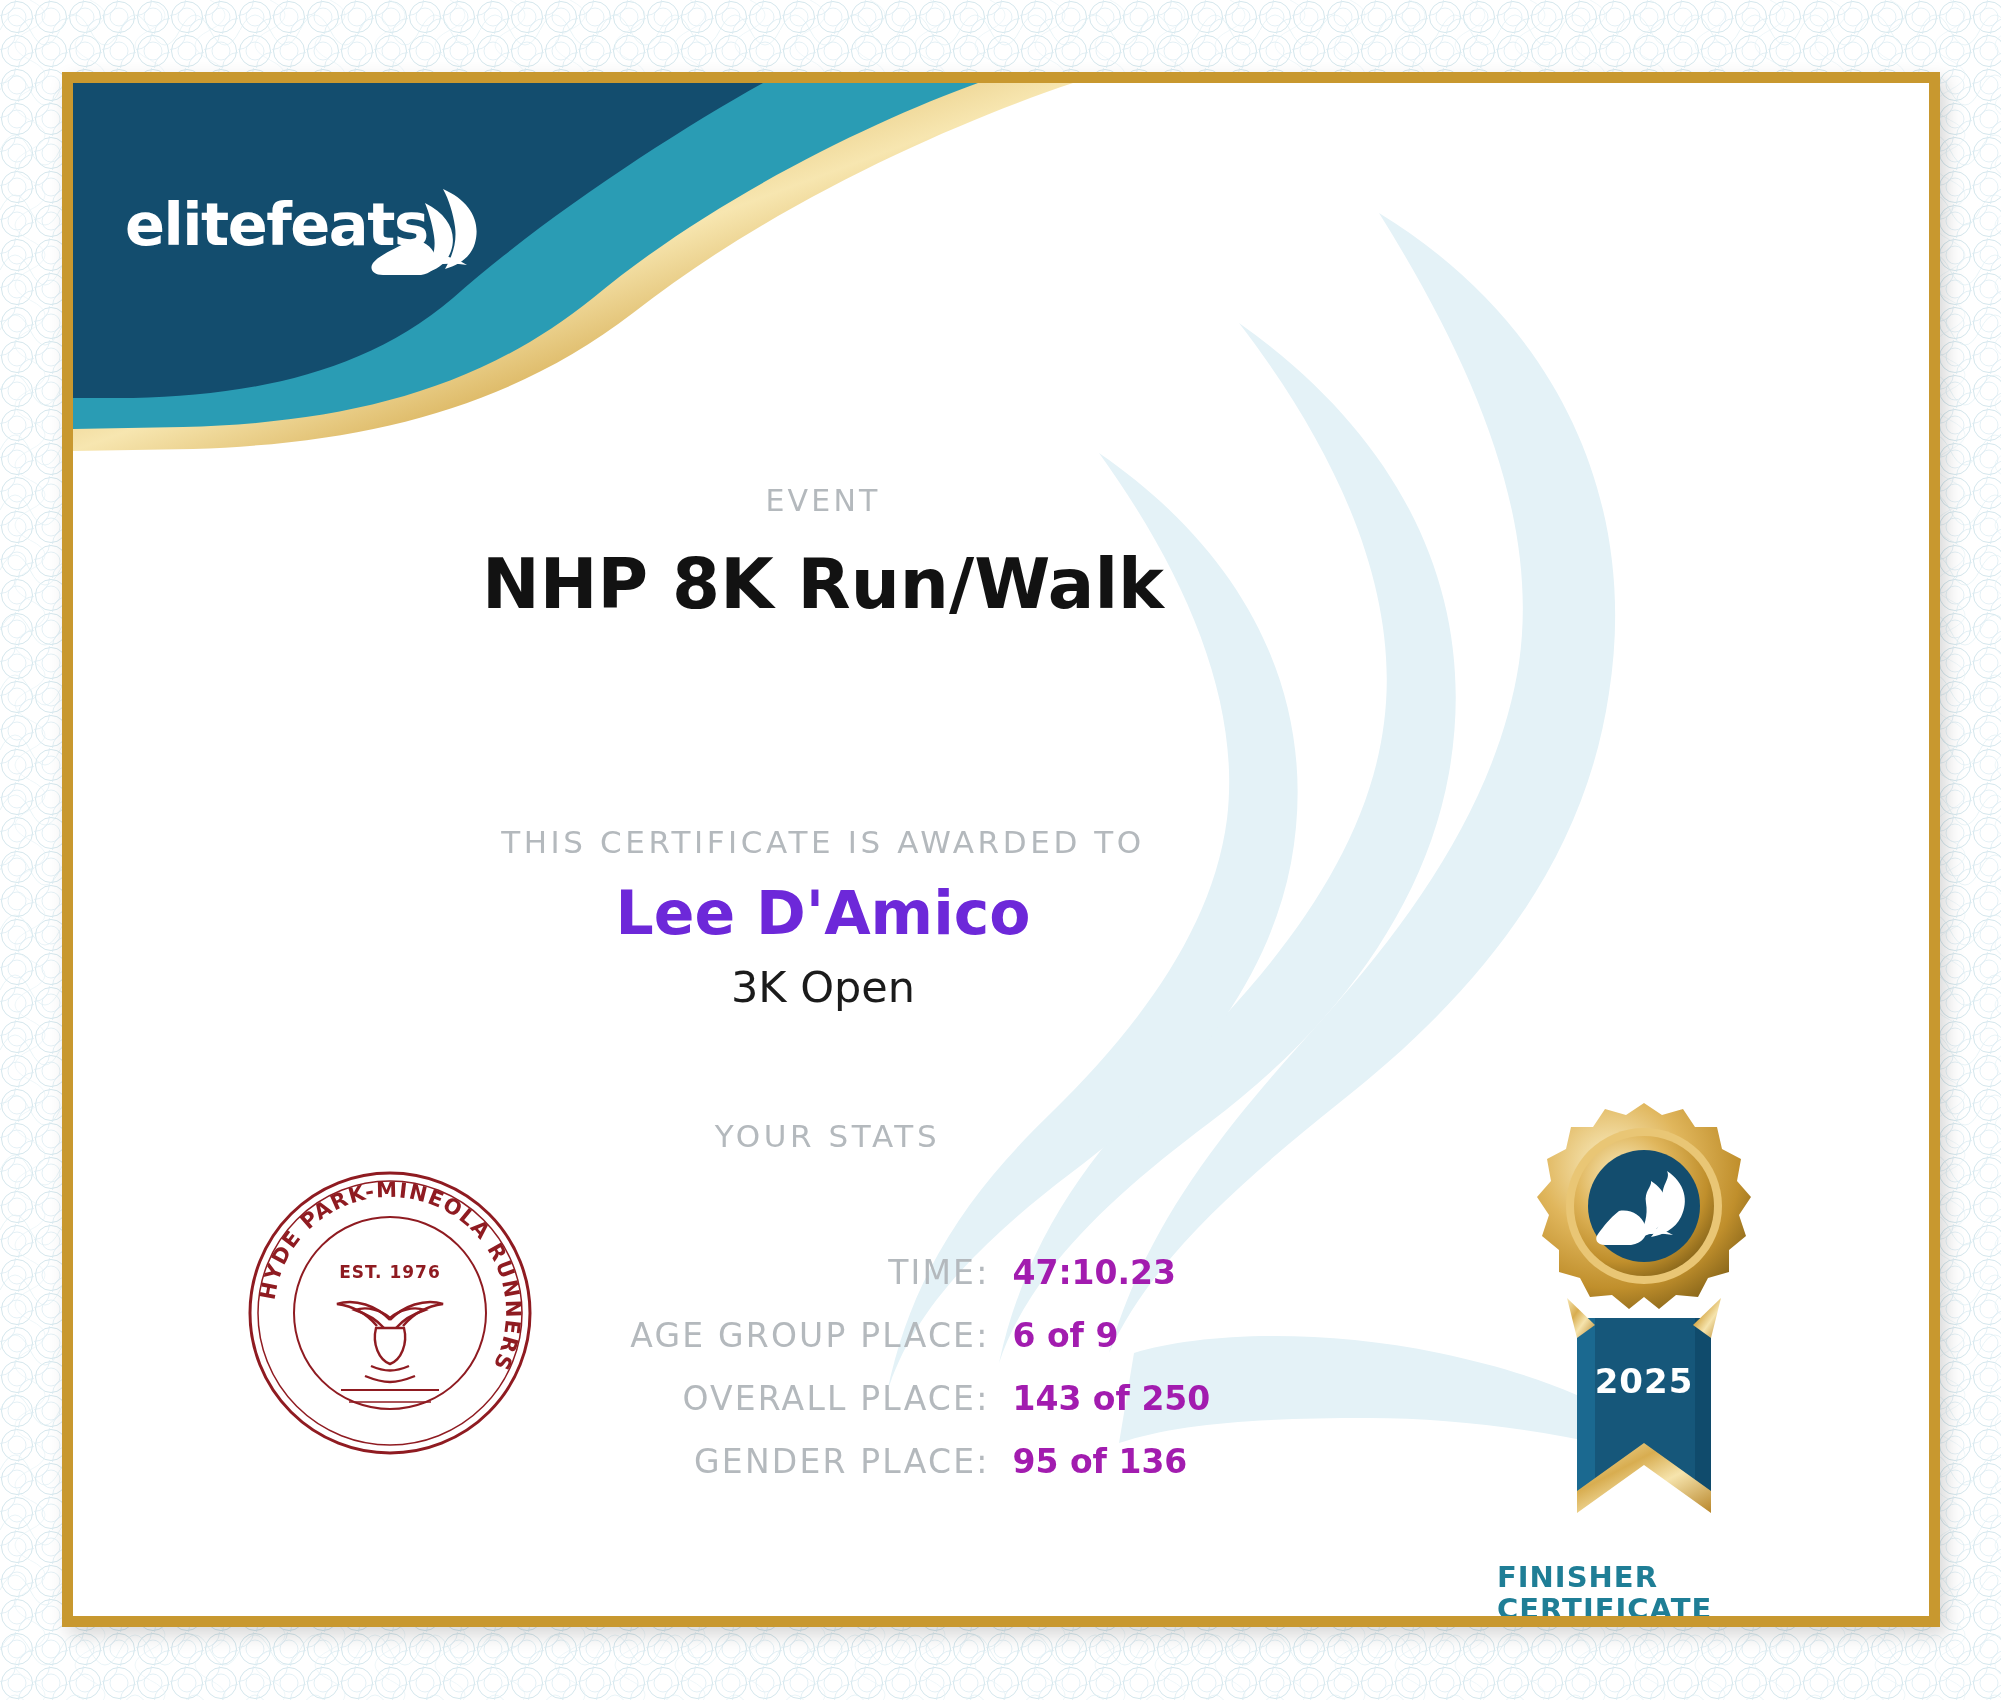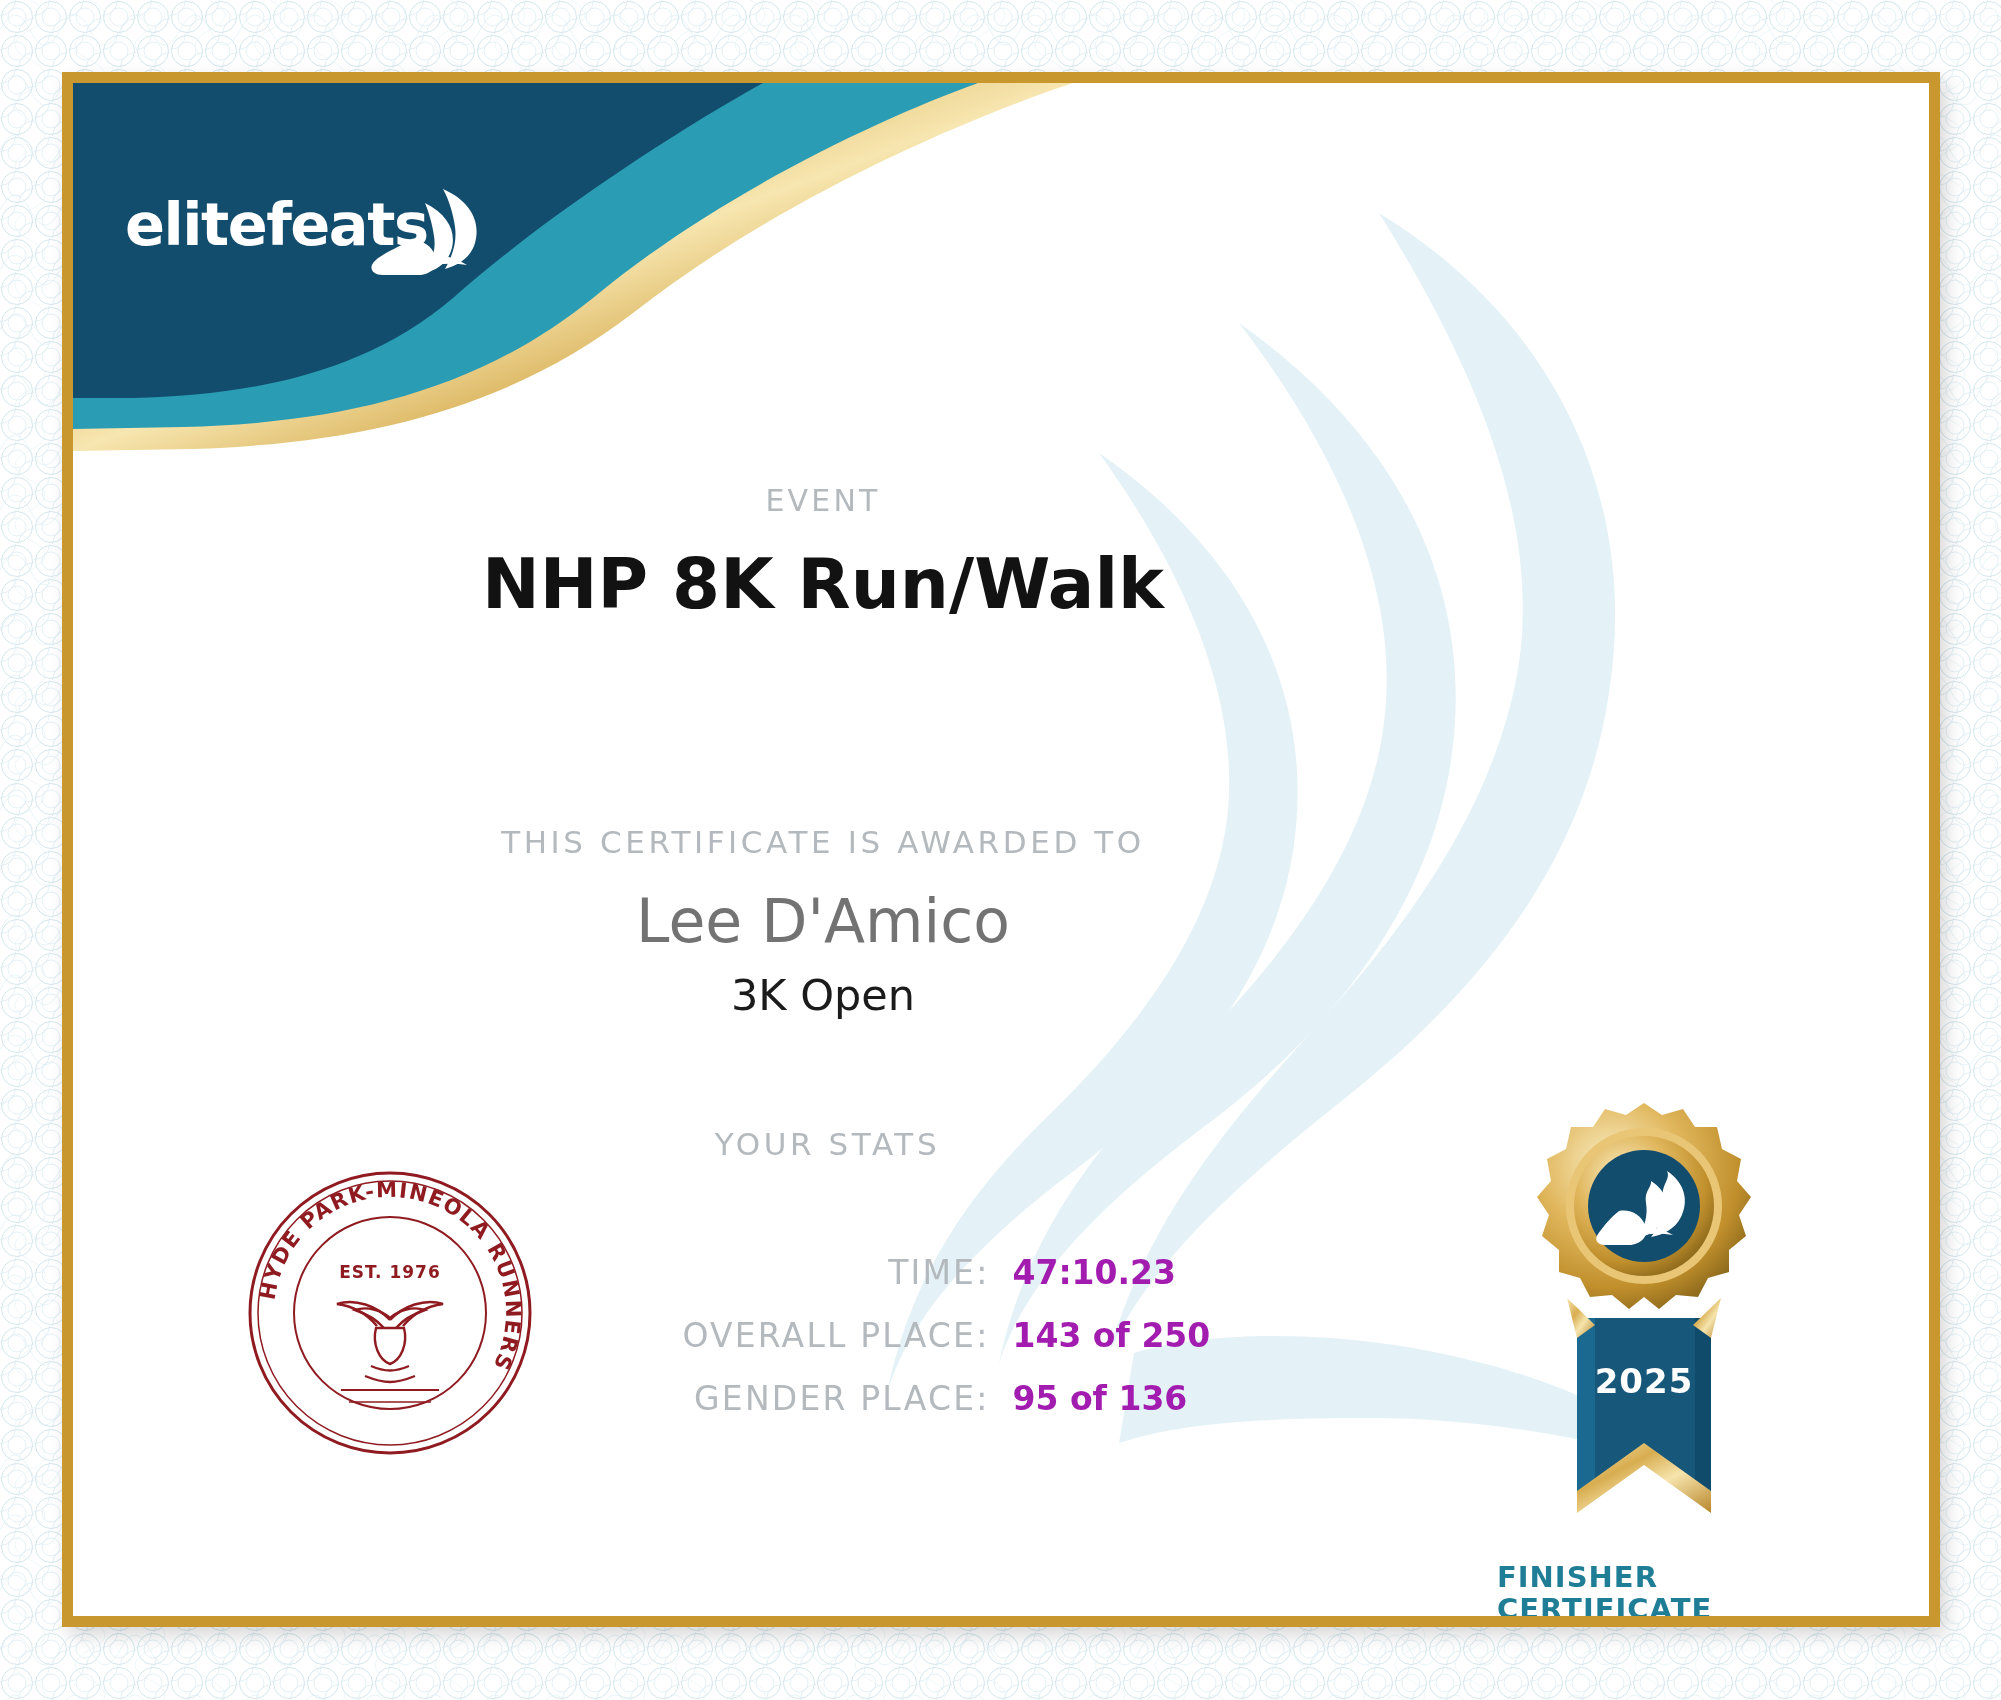--- a/index.html
+++ b/index.html
@@ -98,24 +98,24 @@
     font-weight: bold;
     font-family: "DejaVu Sans", sans-serif;
     letter-spacing: 0px;
   }
   .awarded-label {
     margin-top: 200px;
     font-size: 31px;
     letter-spacing: 3.6px;
   }
   .recipient {
-    margin-top: 26px;
-    color: #737373;
+    margin-top: 18px;
+    color: #6d28d9;
     font-size: 60px;
-    font-weight: normal;
+    font-weight: bold;
     font-family: "DejaVu Sans", sans-serif;
   }
   .division {
     margin-top: 14px;
     color: #1b1b1b;
     font-size: 43px;
     font-family: "DejaVu Sans", sans-serif;
   }
   .stats-label {
     margin-top: 106px;
@@ -265,20 +265,24 @@
       <div class="label awarded-label">THIS CERTIFICATE IS AWARDED TO</div>
       <div class="recipient">Lee D'Amico</div>
       <div class="division">3K Open</div>
       <div class="label stats-label">YOUR STATS</div>
     </div>
 
     <div class="stats">
       <div class="stat-row">
         <div class="stat-key">TIME:</div>
         <div class="stat-val">47:10.23</div>
+      </div>
+      <div class="stat-row">
+        <div class="stat-key">AGE GROUP PLACE:</div>
+        <div class="stat-val">6 of 9</div>
       </div>
       <div class="stat-row">
         <div class="stat-key">OVERALL PLACE:</div>
         <div class="stat-val">143 of 250</div>
       </div>
       <div class="stat-row">
         <div class="stat-key">GENDER PLACE:</div>
         <div class="stat-val">95 of 136</div>
       </div>
     </div>

